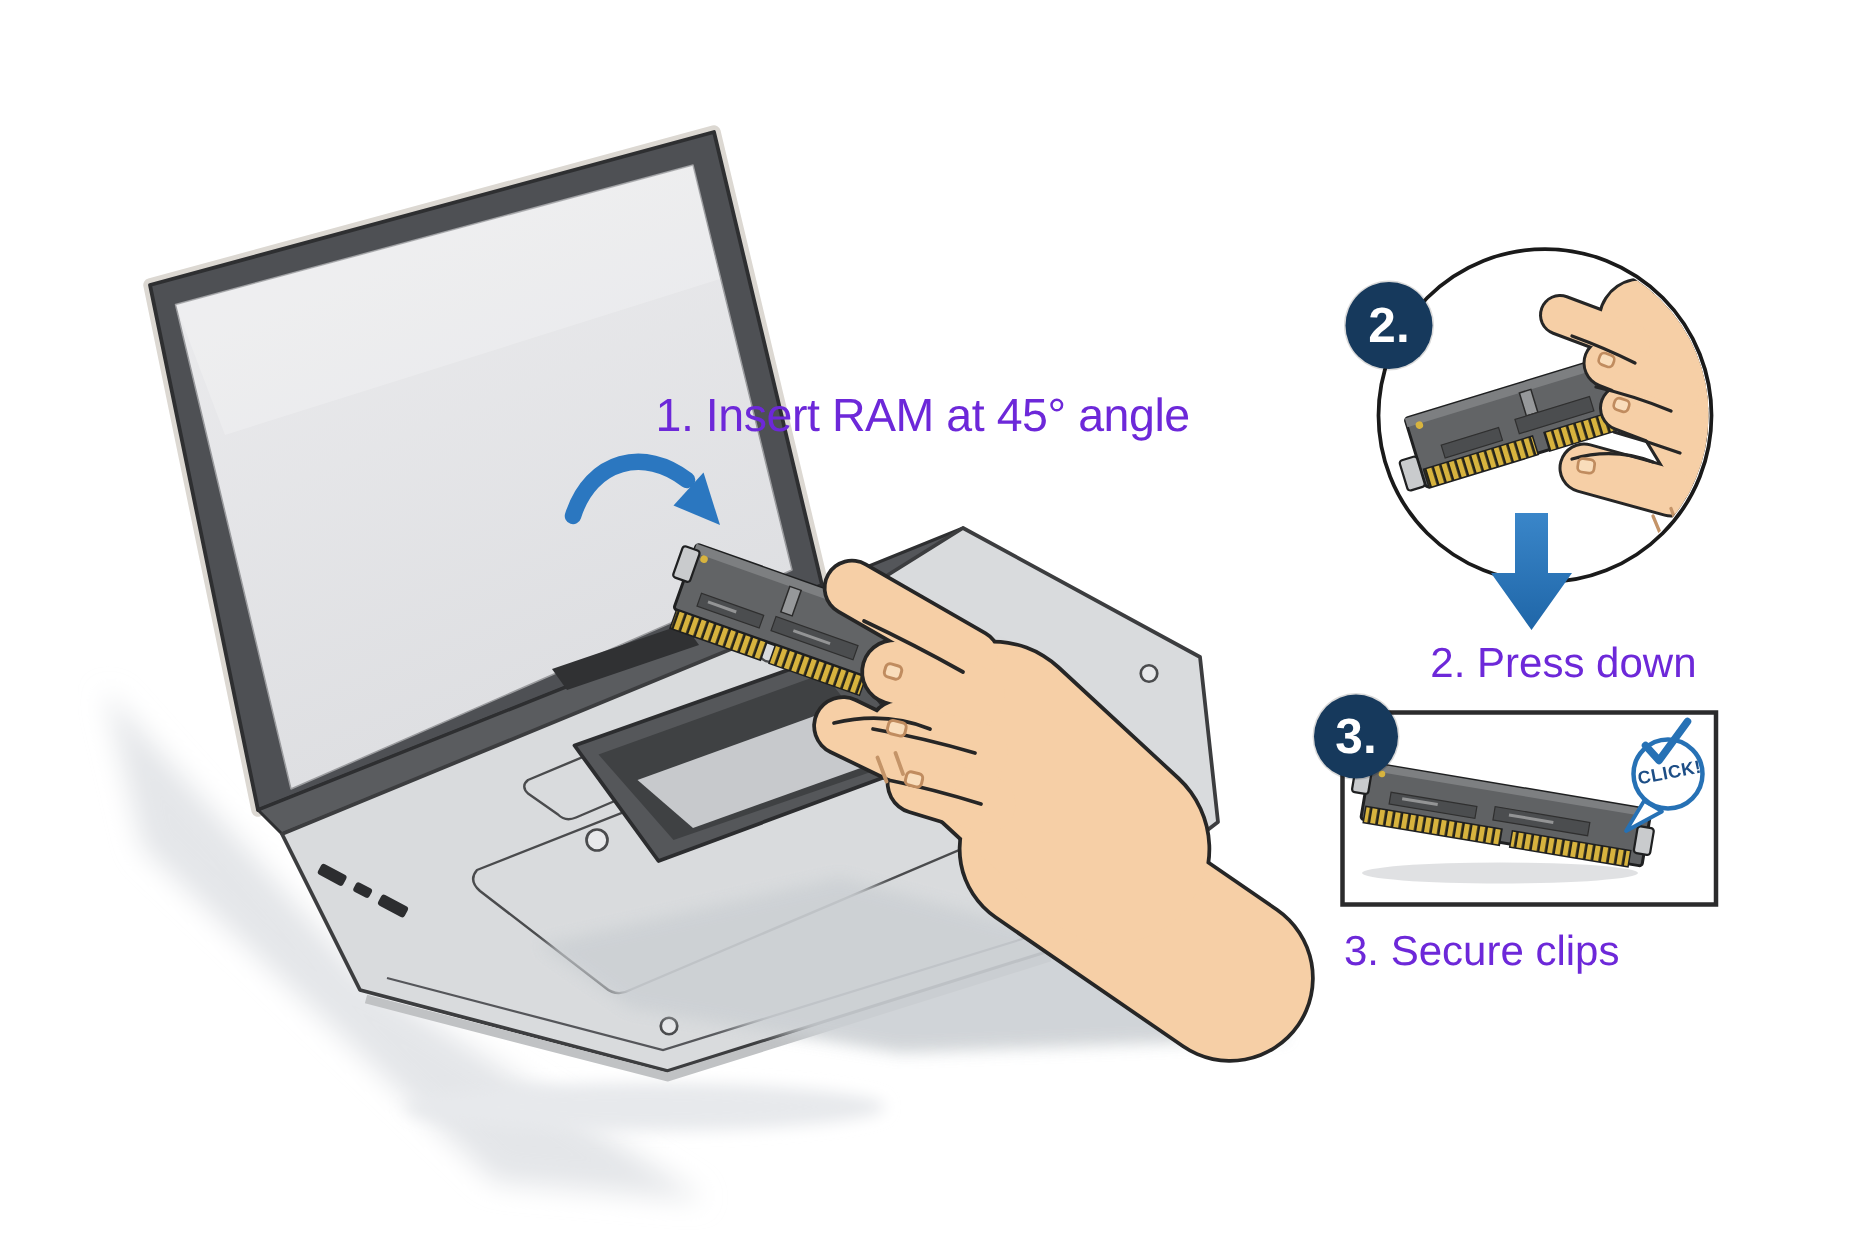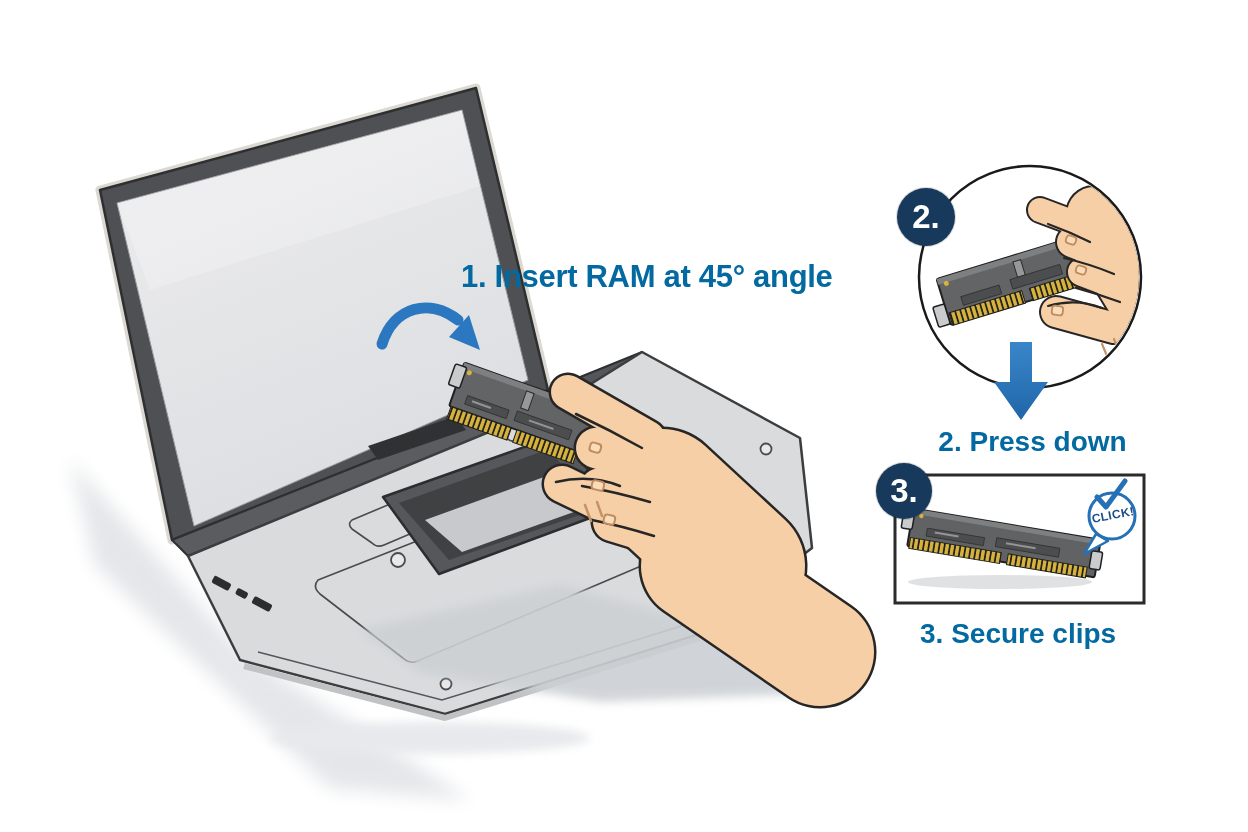--- a/index.html
+++ b/index.html
@@ -1,23 +1,23 @@
 <!DOCTYPE html>
 <html><head>
 <meta charset="utf-8">
 <style>
   html,body{margin:0;padding:0;background:#ffffff;}
   body{width:1248px;height:832px;position:relative;overflow:hidden;
        font-family:"Liberation Sans", sans-serif;}
   .stage{position:absolute;left:0;top:0;width:1248px;height:832px;}
   svg.art{position:absolute;left:0;top:0;}
-  .label{position:absolute;color:#0369a1;font-weight:bold;white-space:nowrap;margin-left:24px;
+  .label{position:absolute;color:#6d28d9;font-weight:normal;white-space:nowrap;
          -webkit-font-smoothing:antialiased;}
   .step1-label{left:437px;top:259px;font-size:31px;letter-spacing:-0.3px;}
-  .step2-label{left:886px;top:426px;width:245px;text-align:center;font-size:28px;}
+  .step2-label{left:886px;top:426px;width:245px;text-align:right;font-size:28px;}
   .step3-label{left:896px;top:618px;width:245px;text-align:left;font-size:28px;}
   .badge{position:absolute;width:58px;height:58px;border-radius:50%;
          background:#16395C;color:#ffffff;font-weight:bold;font-size:33px;
          display:flex;align-items:center;justify-content:center;
          box-shadow:0 0 0 1px rgba(0,0,0,0.15);}
   .badge-2{left:897px;top:188px;}
   .badge-3{left:876px;top:463px;width:56px;height:56px;}
   .click-text{position:absolute;left:1086px;top:508px;width:54px;text-align:center;
          color:#1D4E86;font-weight:bold;font-size:12px;letter-spacing:0.4px;
          transform:rotate(-11deg);}

